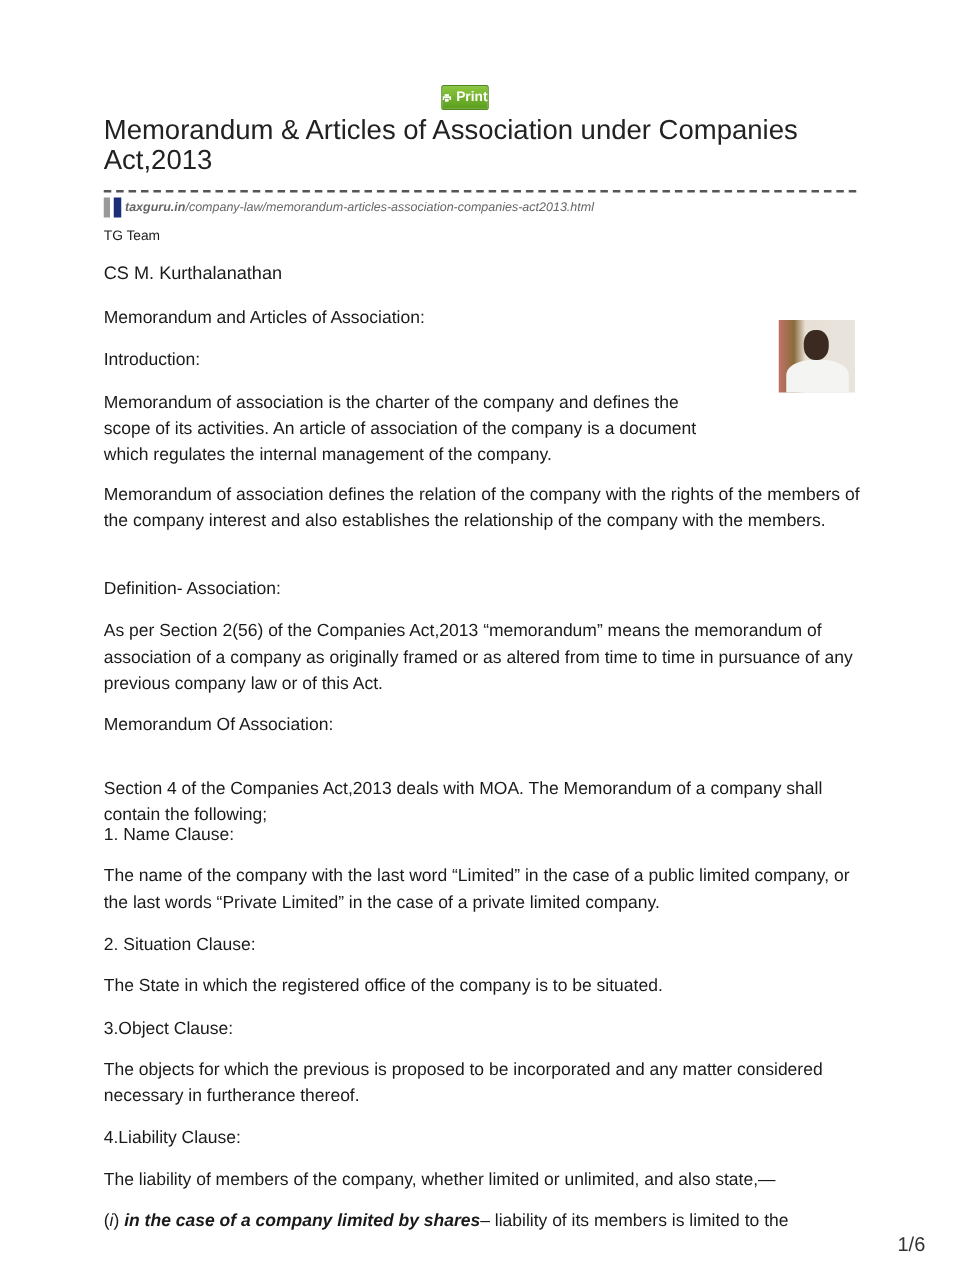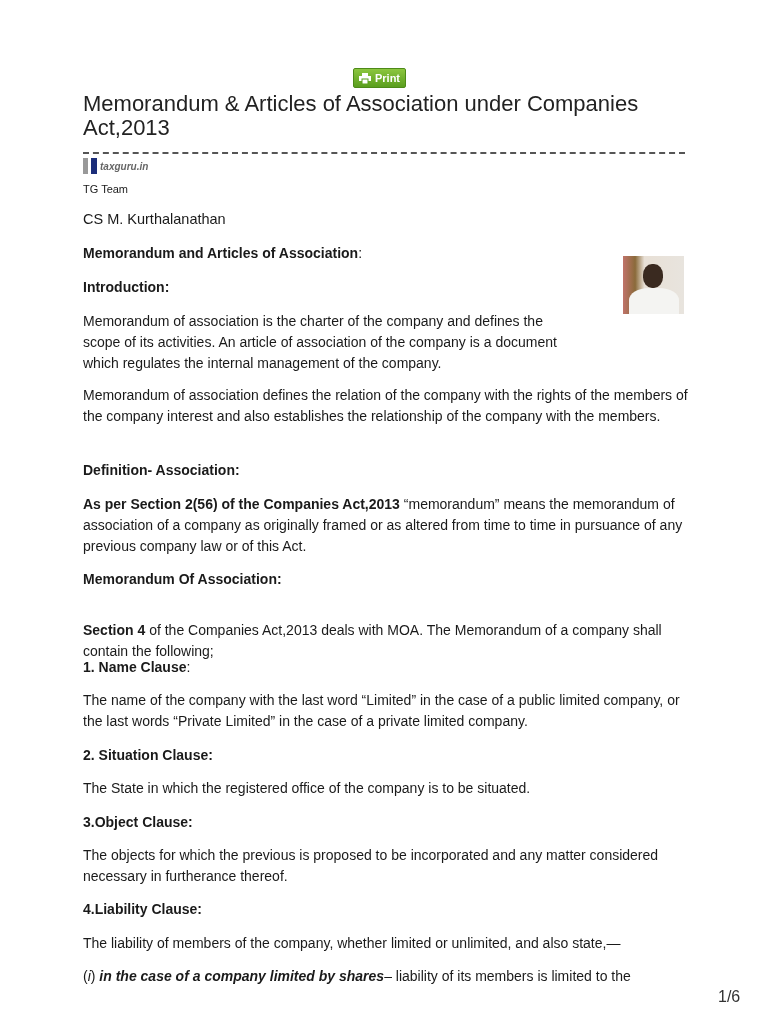--- a/index.html
+++ b/index.html
@@ -1,31 +1,31 @@
 <!DOCTYPE html>
 <html><head>
 <meta charset="utf-8">
 <style>
   html, body { margin:0; padding:0; background:#fff; }
   body { width:768px; height:1024px; position:relative; overflow:hidden;
          font-family:"Liberation Sans", sans-serif; color:#1a1a1a; }
-  .print-btn { position:absolute; left:353px; top:68px; width:53px; height:20px;
+  .print-btn { position:absolute; left:353px; top:68px; width:38px; height:20px;
     background:linear-gradient(#8cc63f,#5a9e1e); border:1px solid #4d8a18; border-radius:2px;
     color:#fff; font-weight:bold; font-size:11px; display:flex; align-items:center; justify-content:center; gap:4px; box-sizing:border-box; }
   .print-btn svg { width:12px; height:11px; }
   .title { position:absolute; left:83px; top:92px; width:600px; font-size:22px; line-height:24px; color:#222; margin:0; font-weight:normal; }
   .dash { position:absolute; left:83px; top:152px; width:602px; border-top:2px dashed #555; }
   .src { position:absolute; left:83px; top:158px; font-size:10px; color:#666; display:flex; align-items:center;font-style:italic; }
   .src .b1 { display:inline-block; width:5px; height:16px; background:#999; margin-right:3px; }
   .src .b2 { display:inline-block; width:6px; height:16px; background:#1c2e7a; margin-right:3px; }
   .src .dom { font-weight:bold; color:#666; }
   .author { position:absolute; left:83px; top:183px; font-size:11px; }
   .content { position:absolute; left:83px; top:0; width:605px; font-size:14px; line-height:20.8px; }
   .p { position:absolute; left:0; width:605px; margin:0; }
-  .bold { font-weight:bold; }
+  .bold { font-weight:normal; }
   .photo { position:absolute; left:623px; top:256px; width:61px; height:58px;
     background:linear-gradient(90deg,#c0736a 0%,#8a6a3a 20%,#e8e0d6 35%,#e8e4de 100%); overflow:hidden; }
   .photo .head { position:absolute; left:20px; top:8px; width:20px; height:24px; background:#3a2a20; border-radius:45%; }
   .photo .body { position:absolute; left:6px; top:32px; width:50px; height:30px; background:#f4f4f2; border-radius:40% 40% 0 0; }
   .pageno { position:absolute; left:718px; top:988px; font-size:16px; color:#333; }
 </style>
 </head>
 <body>
 
 <div class="print-btn">
@@ -36,20 +36,21 @@
     </svg>
   <span>Print</span>
 </div>
 
 <h1 class="title">Memorandum &amp; Articles of Association under Companies Act,2013</h1>
 <div class="dash"></div>
 <div class="src">
   <span class="b1"></span>
     <span class="b2"></span>
   <span class="dom">taxguru.in</span>
+    <span>/company-law/memorandum-articles-association-companies-act2013.html</span>
 </div>
 <div class="author">TG Team</div>
 
 <div class="photo">
     <div class="head"></div>
     <div class="body"></div>
   </div>
 
 <div class="content">
   <p class="p" style="top:209px;font-size:14.5px">CS M. Kurthalanathan</p>

